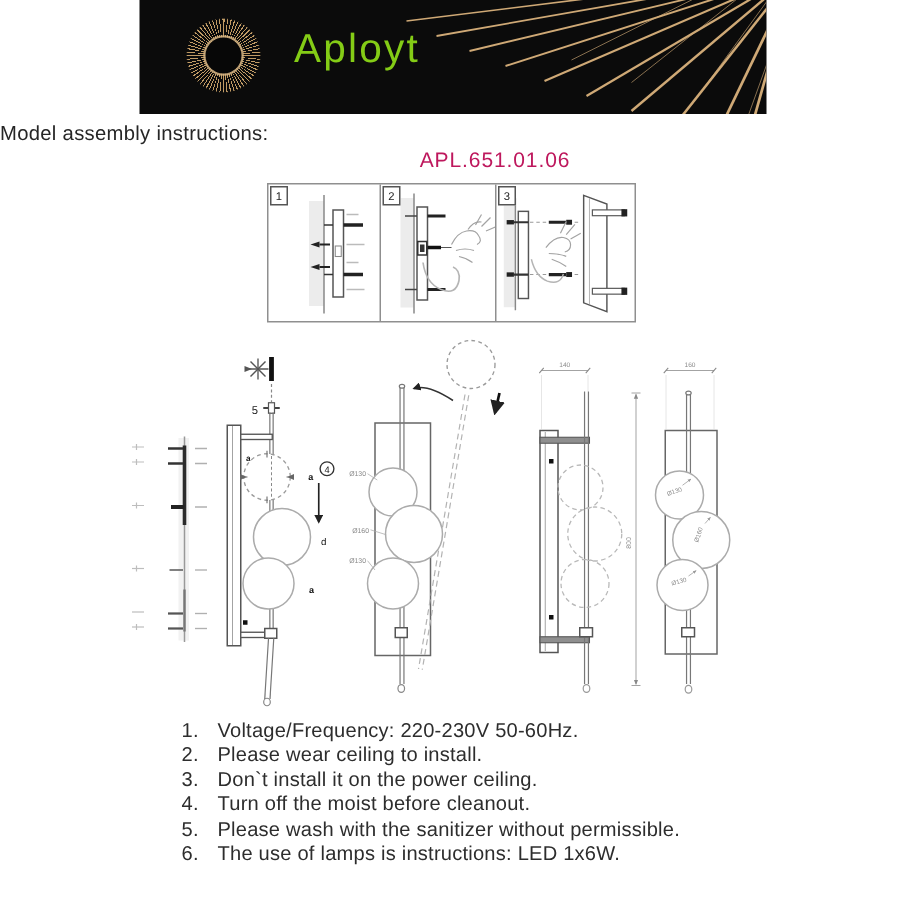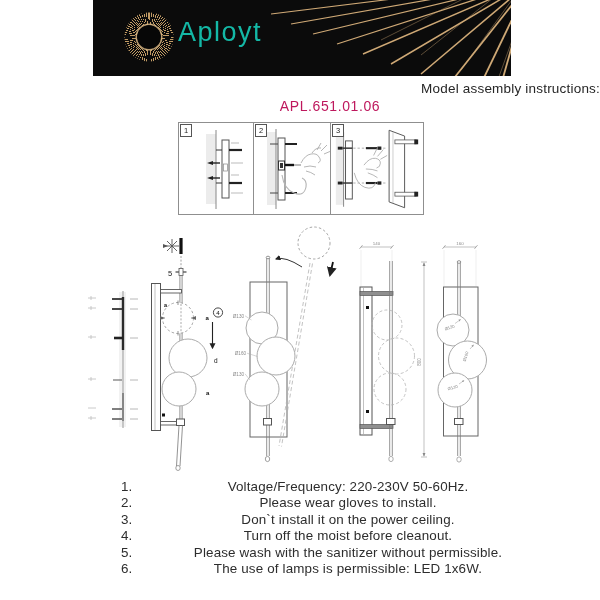--- a/index.html
+++ b/index.html
@@ -10,26 +10,26 @@
   
   .banner{position:absolute;left:93px;top:0;width:418px;height:76px;
           background:#0b0b0b;overflow:hidden;}
   .sunburst{position:absolute;left:25px;top:6px;width:62px;height:62px;}
   .sunburst .rays{position:absolute;inset:0;border-radius:50%;
     background:repeating-conic-gradient(rgba(203,163,106,.95) 0deg 1.7deg, rgba(0,0,0,0) 1.7deg 5.6deg);
     -webkit-mask:radial-gradient(circle at 50% 50%, transparent 0 11px, #000 12px 24px, transparent 25px);
     mask:radial-gradient(circle at 50% 50%, transparent 0 11px, #000 12px 24px, transparent 25px);}
   .sunburst .hole{position:absolute;left:19px;top:19px;width:24px;height:24px;
     background:#070707;border-radius:50%;box-shadow:0 0 0 1.5px rgba(216,182,132,.85);}
-  .brand{position:absolute;left:85px;top:17px;font-size:27px;letter-spacing:1.5px;
-         color:#14b8a6;font-weight:400;}
+  .brand{position:absolute;left:103px;top:17px;font-size:27px;letter-spacing:1.5px;
+         color:#84cc16;font-weight:400;}
   .fan{position:absolute;right:0;top:0;width:280px;height:76px;}
 
   
-  .title1{position:absolute;left:0;top:81px;width:100%;text-align:right;
+  .title1{position:absolute;left:0;top:81px;width:100%;text-align:left;
           font-size:13.5px;letter-spacing:.2px;color:#262626;}
   .title2{position:absolute;left:0;top:98px;width:100%;text-align:center;
           font-size:14px;letter-spacing:.6px;color:#be185d;margin-left:30px;}
 
   
   .steps{position:absolute;left:178px;top:122px;width:246px;height:93px;
          border:1px solid #8f8f8f;display:flex;box-sizing:border-box;background:#fff;}
   .panel{position:relative;height:100%;}
   .panel + .panel{border-left:1px solid #8f8f8f;}
   .panel svg{position:absolute;inset:0;width:100%;height:100%;}
@@ -38,21 +38,21 @@
          justify-content:center;z-index:2;}
 
   
   .main{position:absolute;left:0;top:225px;width:600px;height:255px;
         font-family:"Liberation Sans",sans-serif;}
 
   
   .list{position:absolute;left:121px;top:479px;width:430px;}
   .row{display:flex;font-size:13.4px;line-height:16.4px;letter-spacing:.15px;color:#2d2d2d;}
   .row .num{width:24px;flex:0 0 24px;}
-  .row .txt{flex:1;text-align:center;}
+  .row .txt{flex:1;}
 </style>
 </head>
 <body>
 
 <div class="page">
 
   <div class="banner">
     <div class="sunburst">
       <div class="rays"></div>
       <div class="hole"></div>
@@ -339,32 +339,32 @@
     </g>
   </svg>
 
   <div class="list">
     <div class="row">
       <span class="num">1.</span>
       <span class="txt">Voltage/Frequency: 220-230V 50-60Hz.</span>
     </div>
     <div class="row">
       <span class="num">2.</span>
-      <span class="txt">Please wear gloves to install.</span>
+      <span class="txt">Please wear ceiling to install.</span>
     </div>
     <div class="row">
       <span class="num">3.</span>
       <span class="txt">Don`t install it on the power ceiling.</span>
     </div>
     <div class="row">
       <span class="num">4.</span>
       <span class="txt">Turn off the moist before cleanout.</span>
     </div>
     <div class="row">
       <span class="num">5.</span>
       <span class="txt">Please wash with the sanitizer without permissible.</span>
     </div>
     <div class="row">
       <span class="num">6.</span>
-      <span class="txt">The use of lamps is permissible: LED 1x6W.</span>
+      <span class="txt">The use of lamps is instructions: LED 1x6W.</span>
     </div>
   </div>
 </div>
 
 </body></html>

